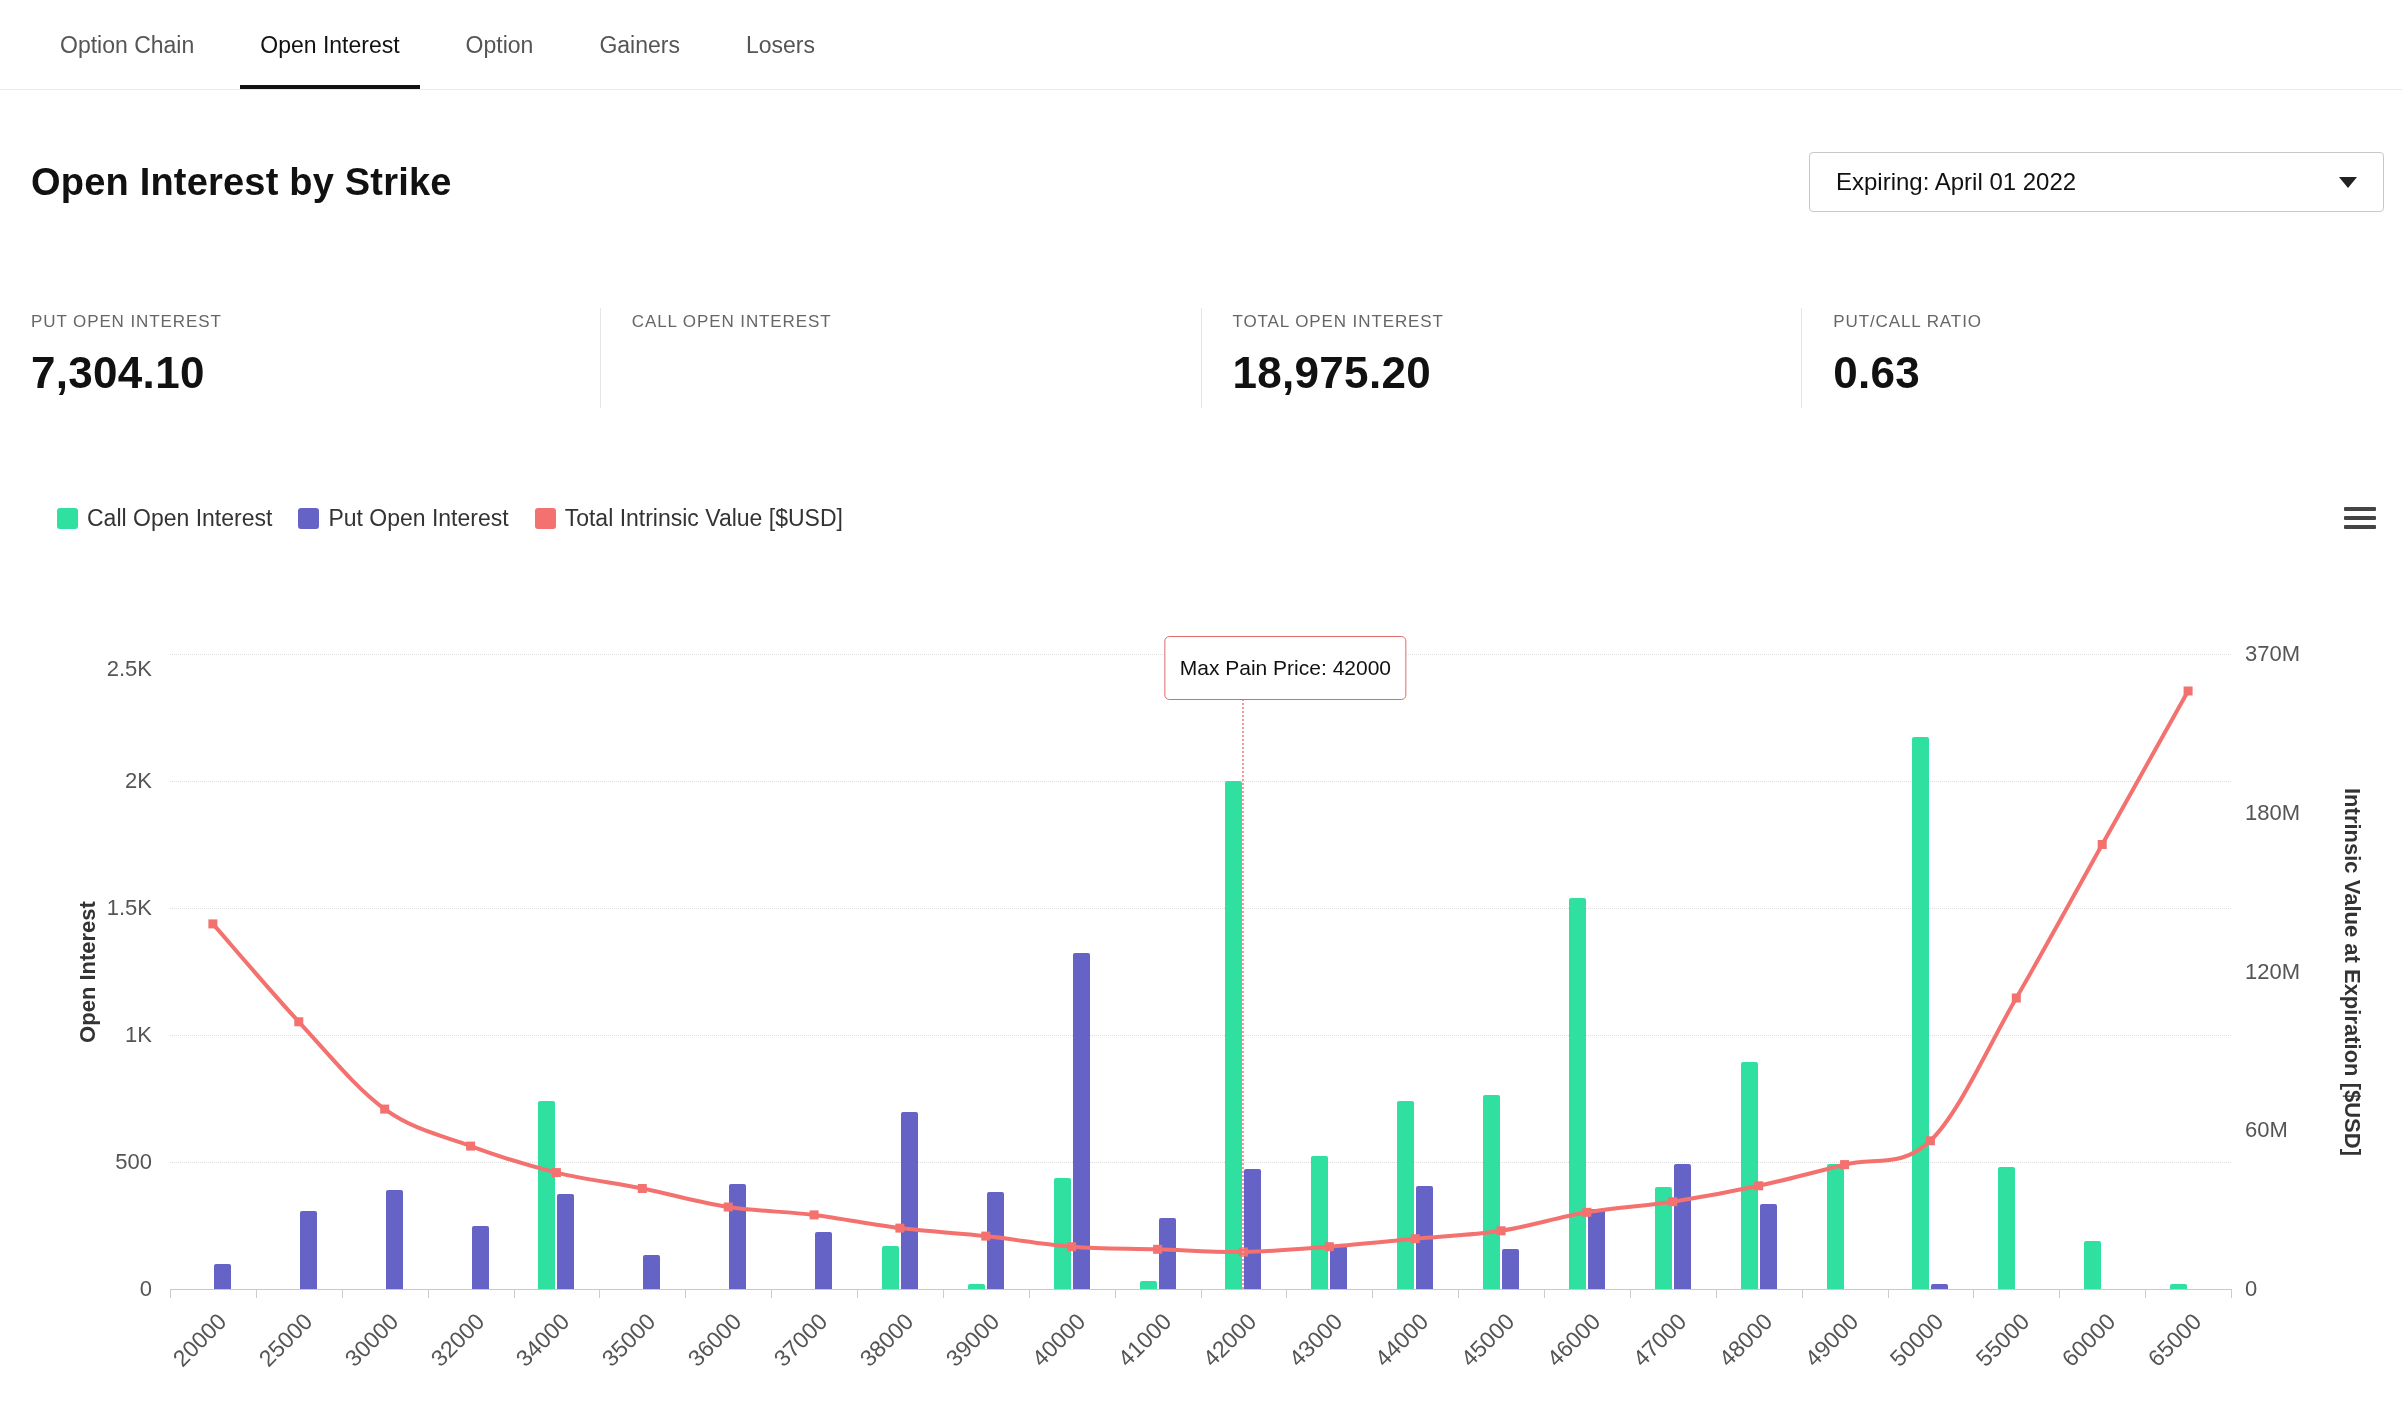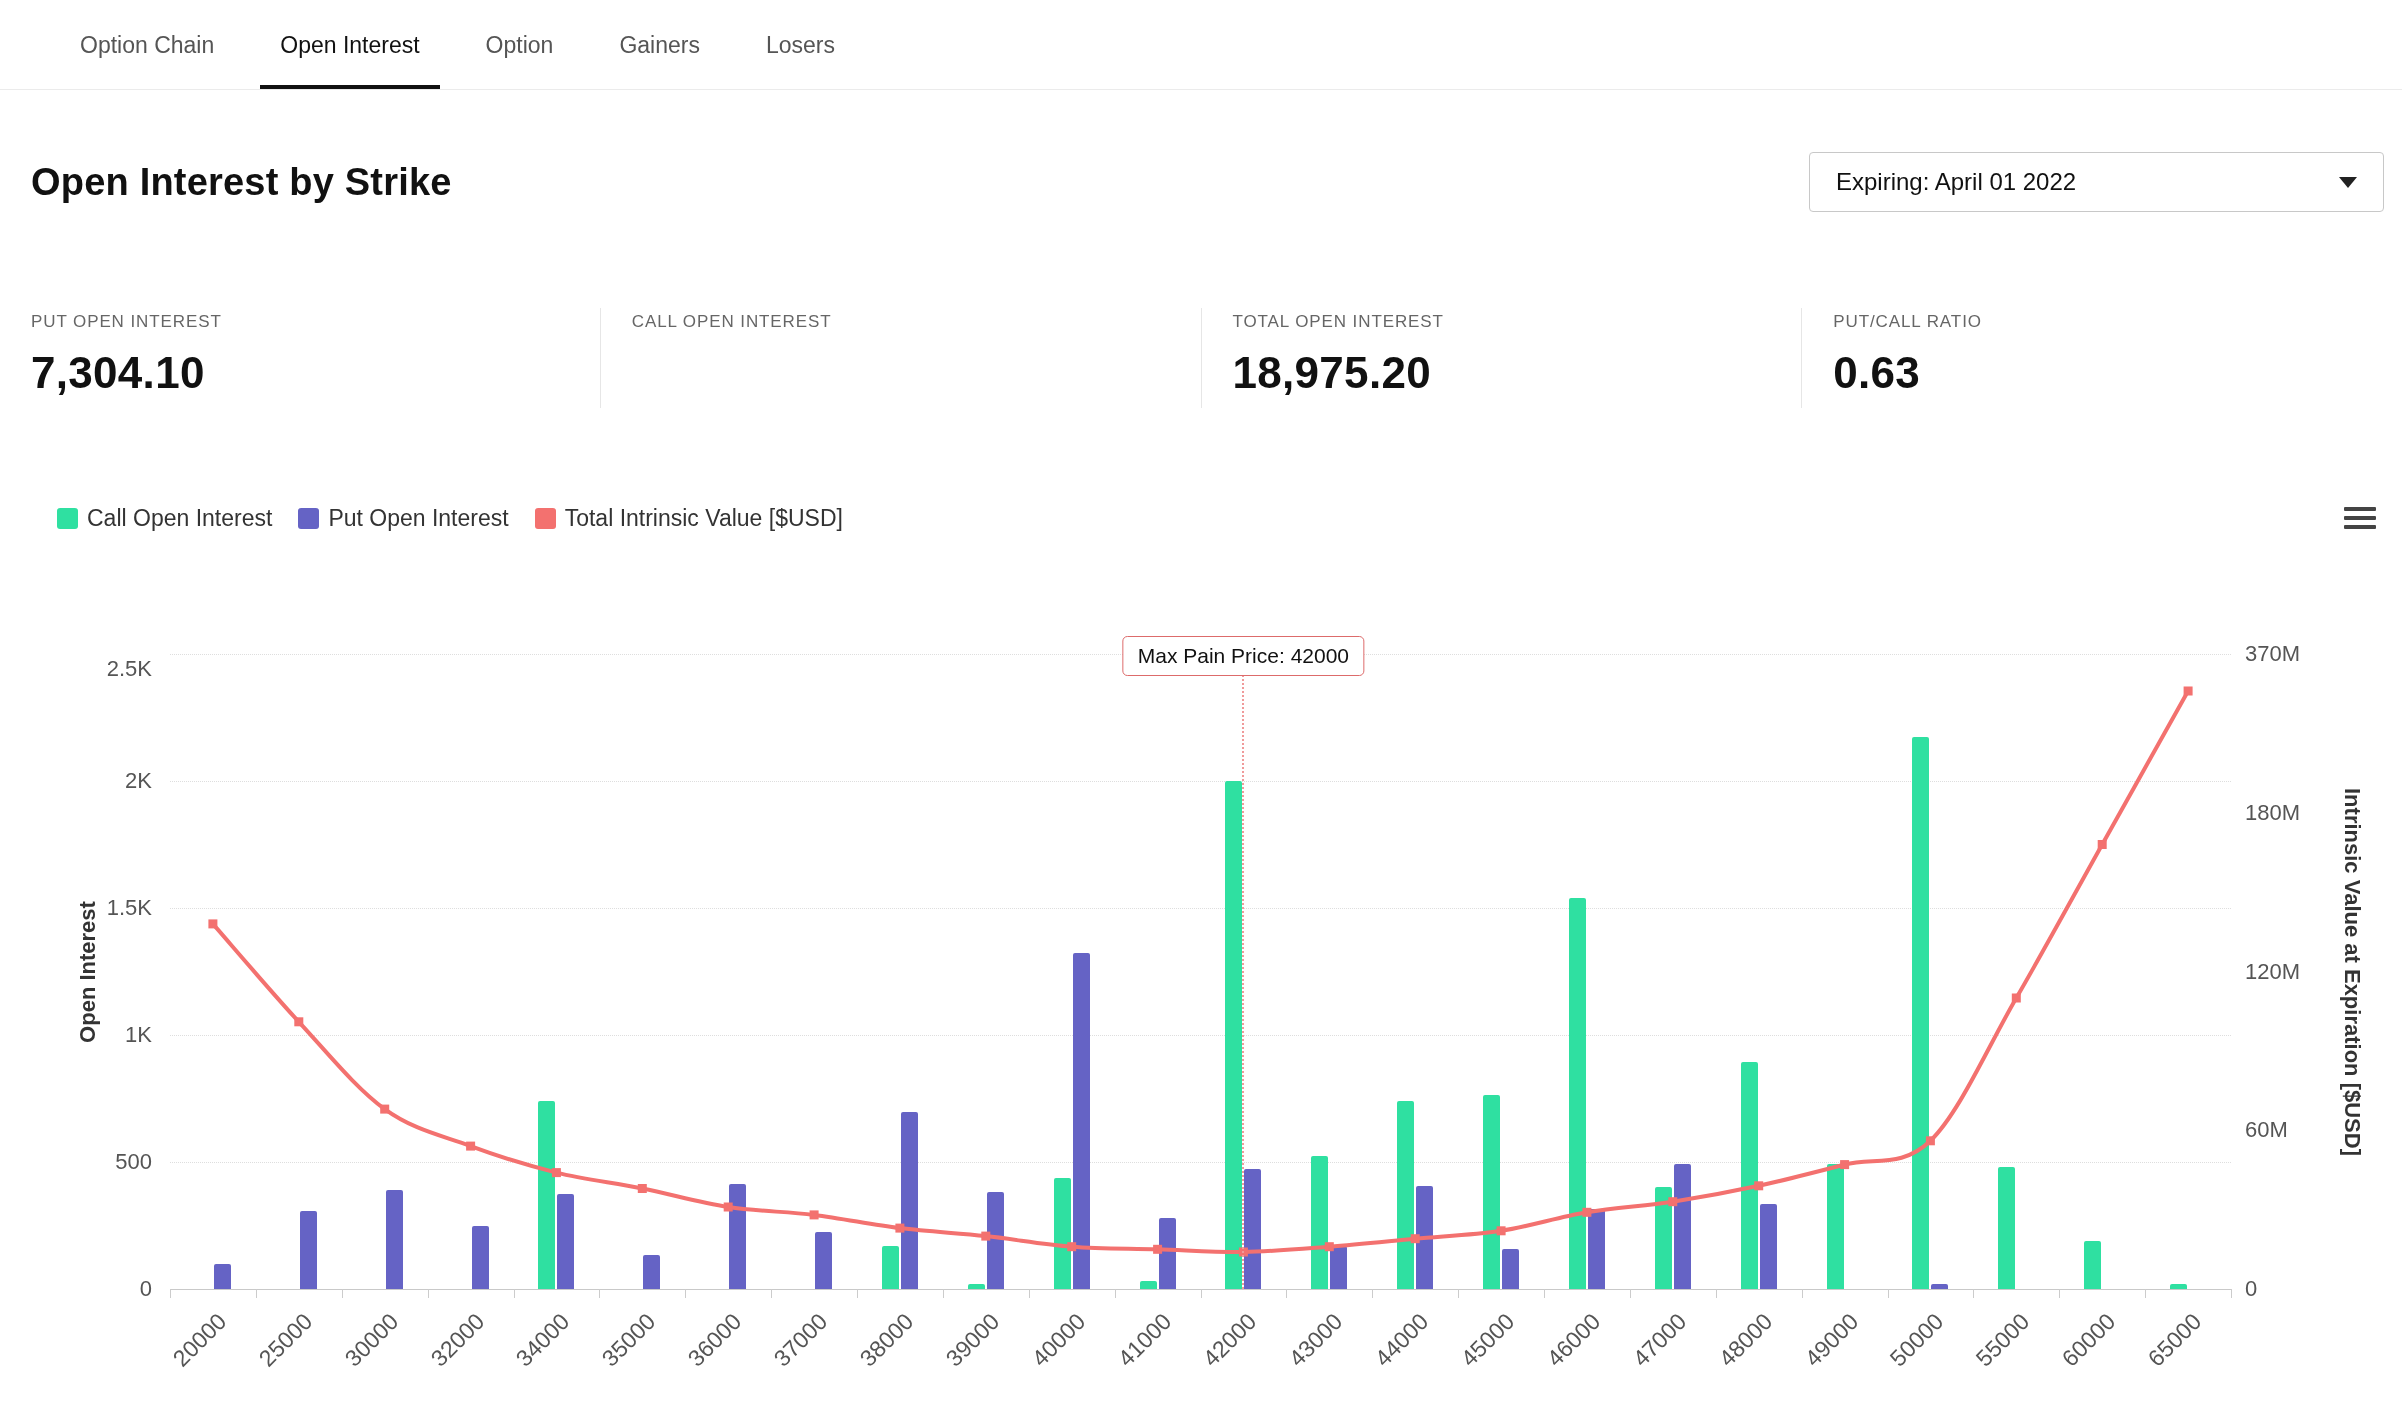--- a/index.html
+++ b/index.html
@@ -4,21 +4,21 @@
 <style>
   * { box-sizing: border-box; }
   html,body { margin:0; padding:0; }
   body {
     width:2402px; height:1417px; overflow:hidden;
     background:#ffffff; color:#111;
     font-family:"Liberation Sans", sans-serif;
   }
 
   
-  .tabs { display:flex; padding:0 60px; border-bottom:1px solid #ebebeb; }
+  .tabs { display:flex; padding:0 40px; border-bottom:1px solid #ebebeb; }
   .tab {
     font-size:23px; color:#555; padding:32px 20px 26px; margin-right:26px;
     border-bottom:4px solid transparent; cursor:pointer; white-space:nowrap;
   }
   .tab.active { color:#111; border-bottom-color:#111; }
 
   
   .title-row { display:flex; justify-content:space-between; align-items:center; margin-top:62px; padding:0 18px 0 31px; }
   .page-title { font-size:38px; font-weight:600; margin:0; letter-spacing:.2px; }
   .dropdown {
@@ -72,21 +72,21 @@
   }
   .axis-title-right {
     position:absolute; left:2352px; top:418px; transform:translate(-50%,-50%) rotate(90deg);
     font-size:22px; font-weight:bold; color:#333; white-space:nowrap;
   }
 
   .maxpain-line { position:absolute; top:0; bottom:0; width:0; border-left:2px dotted #f09a9a; z-index:4; }
   .maxpain-box {
     position:absolute; top:-18px; transform:translateX(-50%);
     background:#fff; border:1px solid #dd6b6b; border-radius:5px;
-    padding:7px 14px; font-size:21px; color:#111; white-space:nowrap; z-index:5;
+    padding:19px 14px; font-size:21px; color:#111; white-space:nowrap; z-index:5;margin-left:42px;
   }
 </style>
 </head>
 <body>
 
 <div class="tabs">
   <div class="tab">Option Chain</div>
   <div class="tab active">Open Interest</div>
   <div class="tab">Option</div>
   <div class="tab">Gainers</div>

